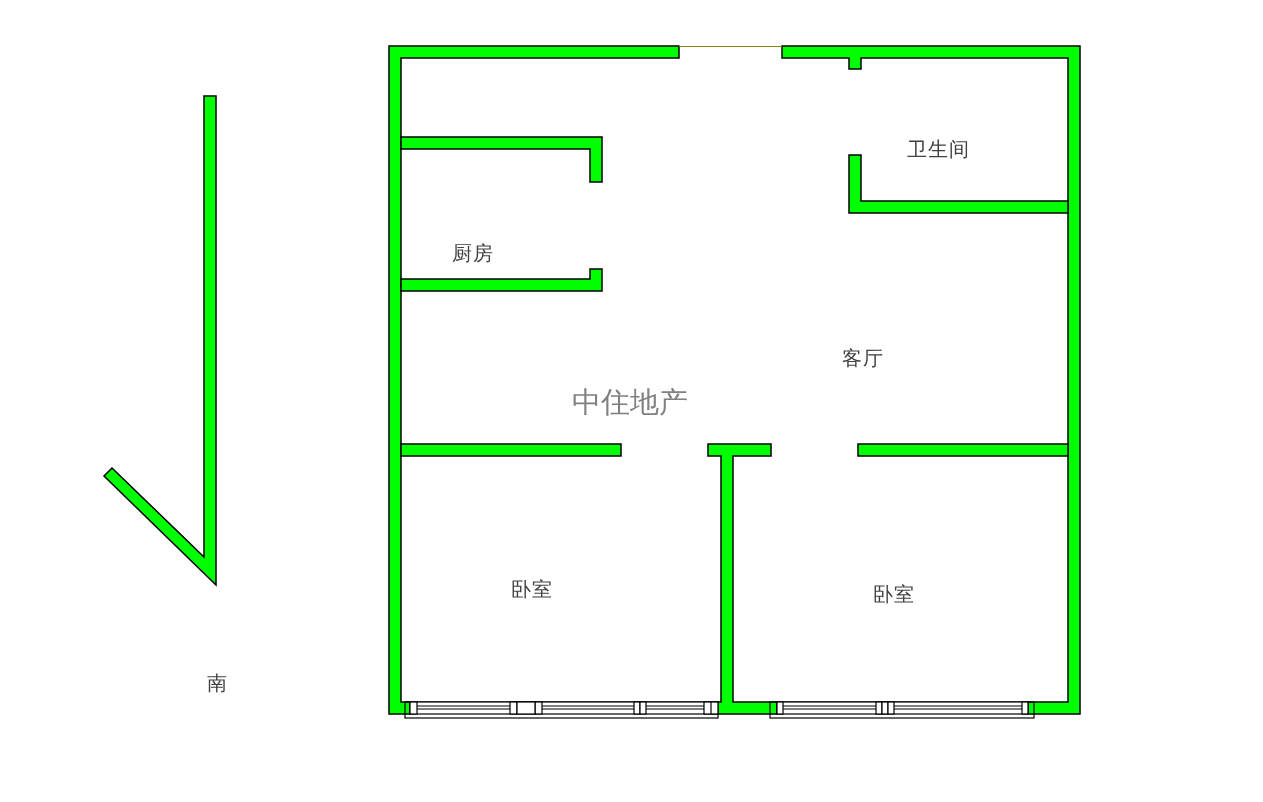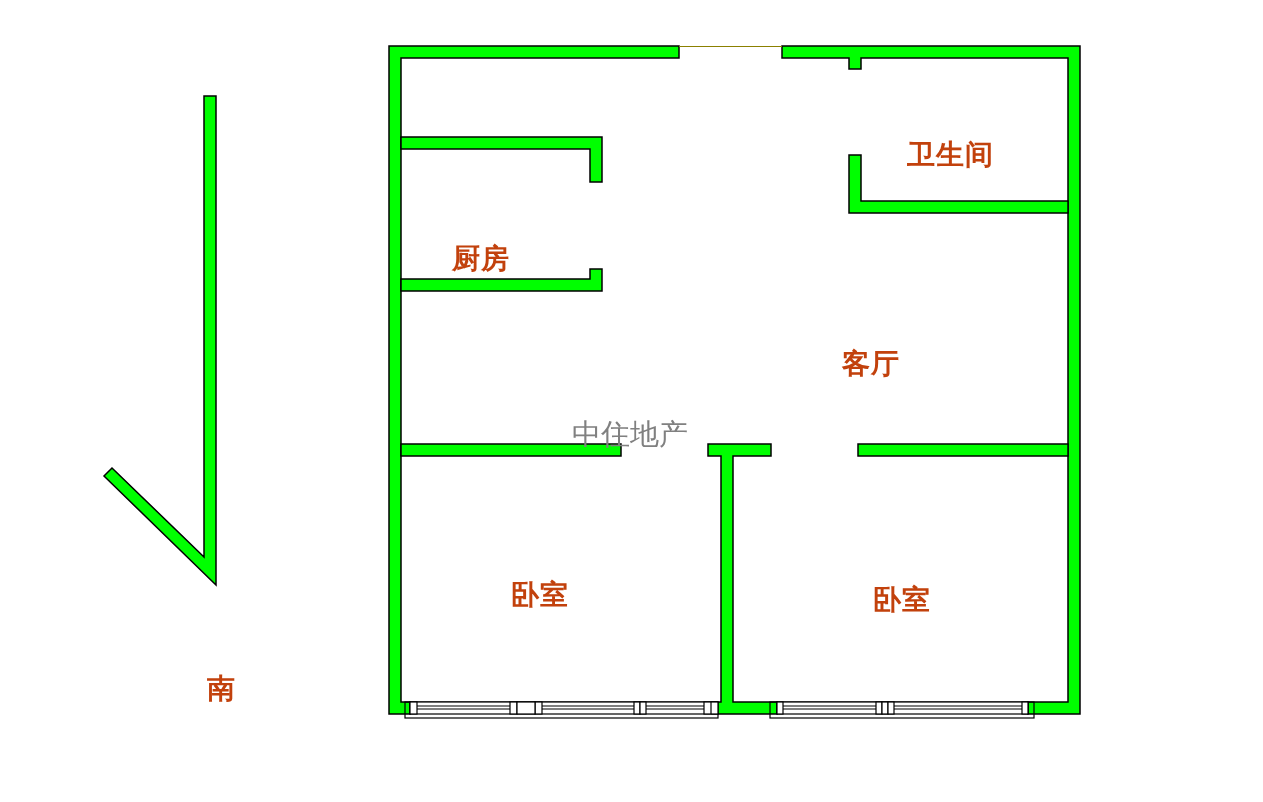--- a/index.html
+++ b/index.html
@@ -1,22 +1,22 @@
 <!DOCTYPE html>
 <html><head>
 <meta charset="utf-8">
 <style>
   html, body { margin: 0; padding: 0; background: #ffffff; }
   body { width: 1263px; height: 802px; position: relative; overflow: hidden;
          font-family: "DejaVu Sans", "Liberation Sans", sans-serif; }
   #plan { position: absolute; left: 0; top: 0; }
-  .label { position: absolute; color: #c2410c; font-size: 28px; white-space: nowrap;
-           font-family: "DejaVu Sans", sans-serif; letter-spacing: 1px; font-weight: bold; }
+  .label { position: absolute; color: #404040; font-size: 20px; white-space: nowrap;
+           font-family: "DejaVu Sans", sans-serif; letter-spacing: 1px; }
   .watermark { position: absolute; color: #808080; font-size: 29px; white-space: nowrap;
-               font-family: Liberation Mono, monospace; margin-top: 32px; }
+               font-family: Liberation Mono, monospace; }
 </style>
 </head>
 <body>
 
 <svg id="plan" width="1263" height="802" viewBox="0 0 1263 802">
   <g fill="#00ff00" stroke="#000000" stroke-width="1.5">
 
     <path d="M389,46 H679 V58 H401 V702 H410 V714 H389 Z"></path>
     <path d="M782,46 H1080 V714 H1028 V702 H1068 V58 H861 V69 H849 V58 H782 Z"></path>
 

